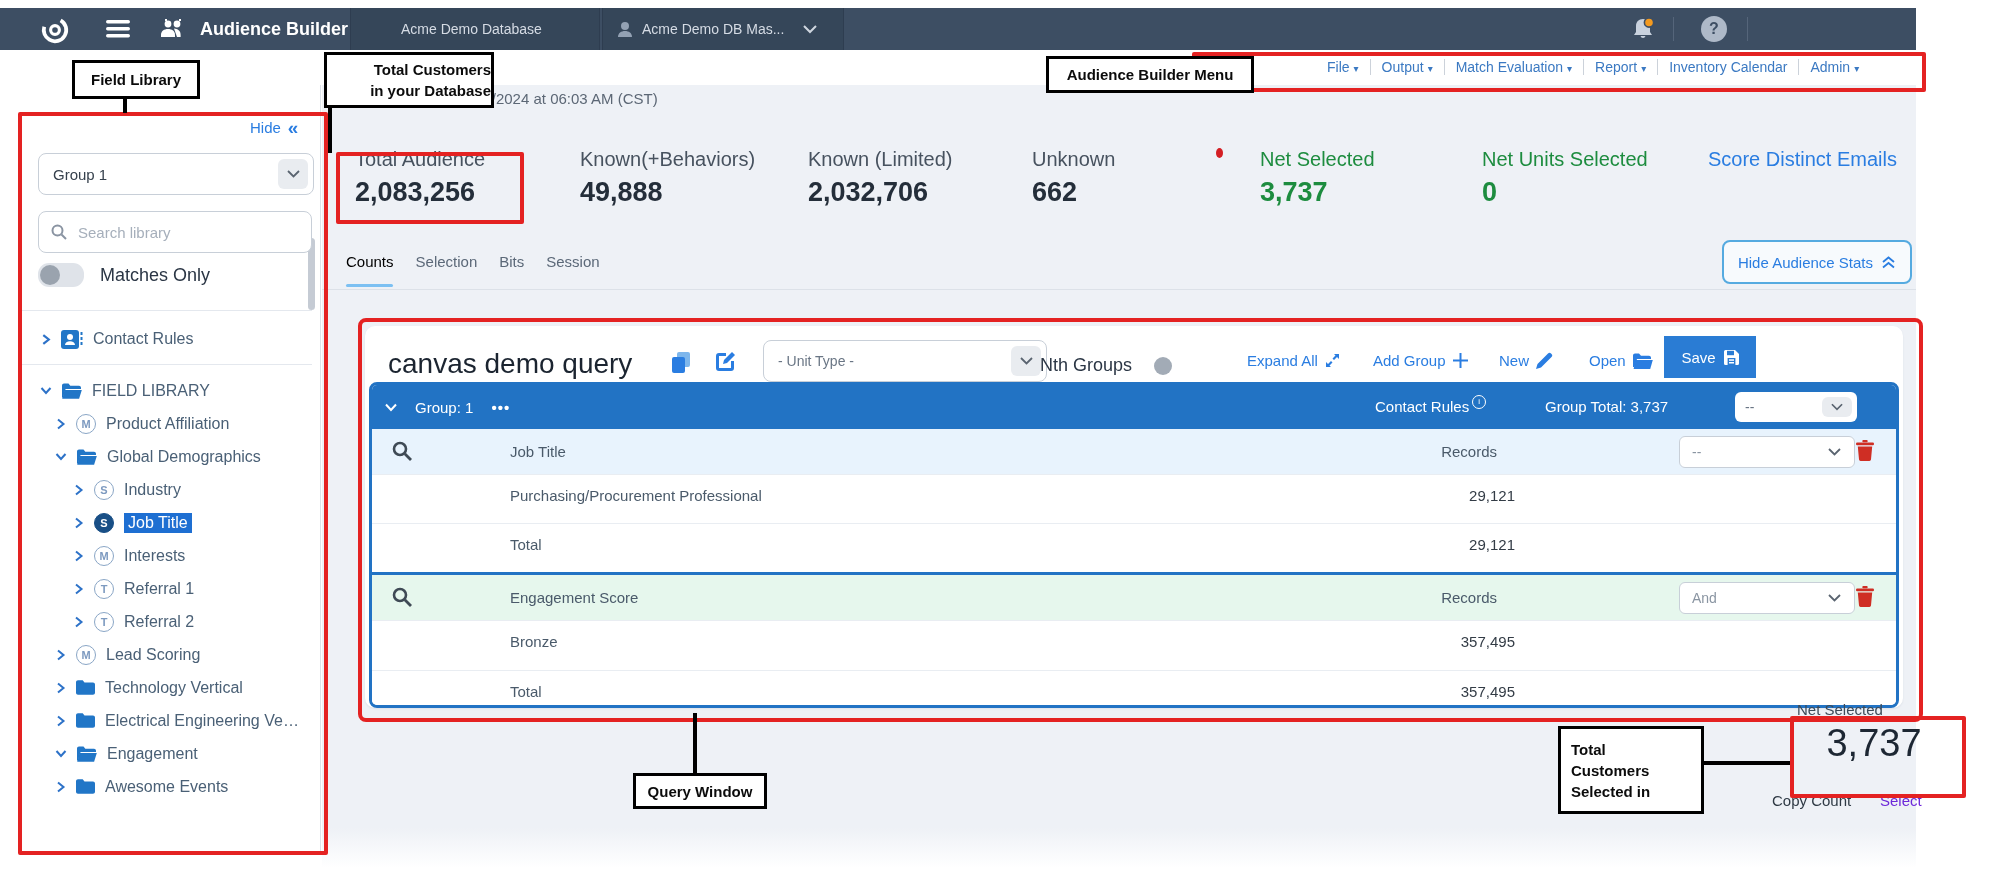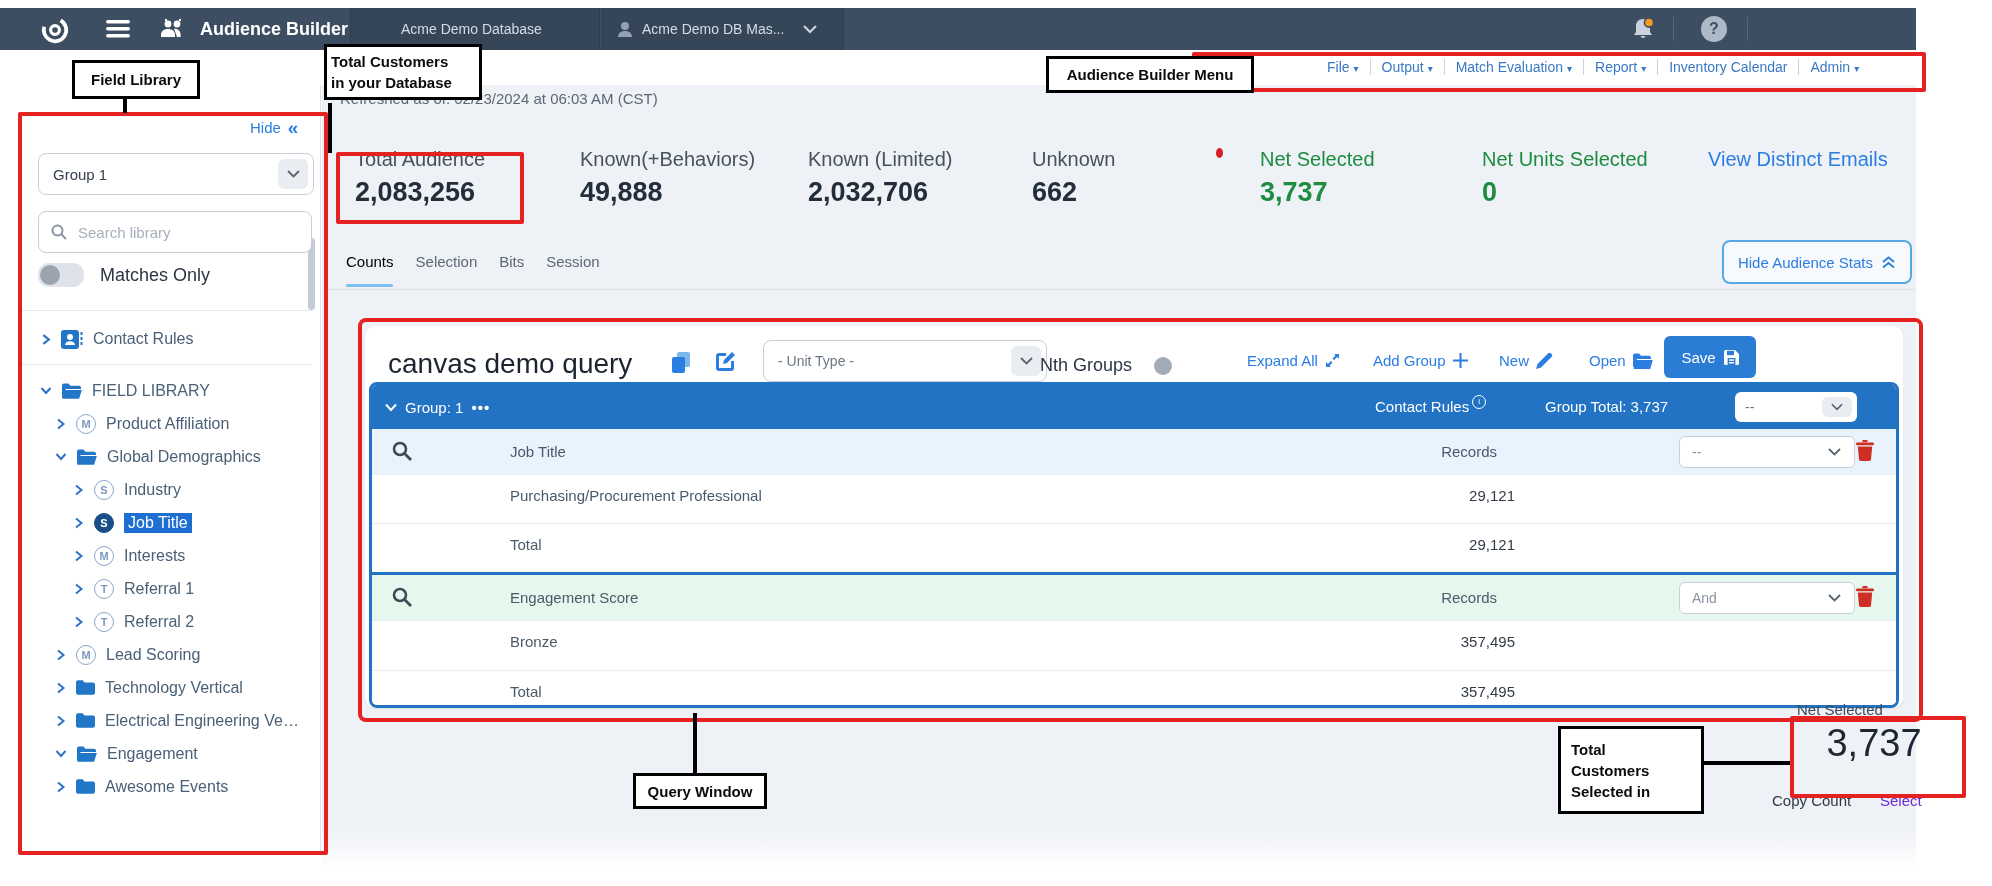--- a/index.html
+++ b/index.html
@@ -53,27 +53,27 @@
   .q-title{left:388px;top:348px;font-size:28px;color:#1b2430;}
   .q-icon{top:352px;cursor:pointer;}
   .unit-select{left:763px;top:340px;width:268px;height:40px;background:#fff;border:1px solid #c8cfd8;border-radius:8px;
       display:flex;align-items:center;font-size:14px;color:#6a7685;padding-left:14px;cursor:pointer;}
   .sel-chev{position:absolute;right:5px;top:5px;bottom:5px;width:30px;background:#e9ecf0;border-radius:6px;
       display:flex;align-items:center;justify-content:center;}
   .nth-label{left:1040px;top:355px;font-size:18px;color:#2b3645;}
   .toggle{width:40px;height:22px;border-radius:11px;background:#dfe3e9;position:relative;cursor:pointer;}
   .toggle .knob{position:absolute;left:2px;top:2px;width:18px;height:18px;border-radius:50%;background:#a2abb6;}
   .q-link{top:352px;font-size:15px;color:#2a7de1;display:flex;align-items:center;gap:7px;cursor:pointer;white-space:nowrap;}
-  .save-btn{left:1664px;top:336px;width:92px;height:42px;background:#2a7cd4;border-radius:6px;color:#fff;font-size:15px;
+  .save-btn{left:1664px;top:336px;width:92px;height:42px;background:#2a7cd4;border-radius:0;color:#fff;font-size:15px;
       display:flex;align-items:center;justify-content:center;gap:8px;cursor:pointer;}
 
   
   .group-box{left:369px;top:382px;width:1524px;height:320px;border:3px solid #2273c4;border-radius:8px;background:#fff;overflow:hidden;}
   .group-header{height:44px;background:#2273c4;position:relative;color:#fff;font-size:15px;}
-  .gh-left{position:absolute;left:13px;top:0;height:44px;display:flex;align-items:center;gap:8px;}
+  .gh-left{position:absolute;left:13px;top:0;height:44px;display:flex;align-items:center;gap:18px;}
   .gh-dots{font-weight:bold;letter-spacing:1px;}
   .gh-cr{position:absolute;left:1003px;top:13px;display:flex;gap:3px;cursor:pointer;}
   .info-dot{width:12px;height:12px;border:1px solid #fff;border-radius:50%;font-size:8px;line-height:11px;text-align:center;margin-top:-3px;}
   .gh-total{position:absolute;left:1173px;top:13px;white-space:nowrap;}
   .gh-select{position:absolute;left:1363px;top:7px;width:112px;height:30px;background:#fff;border-radius:6px;
       font-size:14px;color:#6a7685;display:flex;align-items:center;padding-left:10px;cursor:pointer;}
   .crit-header{position:relative;height:45px;}
   .crit-header.blue{background:#e8f3fd;}
   .crit-header.green{background:#e6f7ed;}
   .crit-mag{position:absolute;left:20px;top:12px;cursor:pointer;}
@@ -232,21 +232,21 @@
       </div>
       <div class="abs stat green" style="left: 1260px;">
         <div class="s-label">Net Selected</div>
         <div class="s-value">3,737</div>
       </div>
       <div class="abs stat green" style="left: 1482px;">
         <div class="s-label">Net Units Selected</div>
         <div class="s-value">0</div>
       </div>
       <div class="abs stat link" style="left: 1708px;">
-        <div class="s-label">View Distinct Emails</div>
+        <div class="s-label">Score Distinct Emails</div>
       </div>
     </div>
 
   
   <div class="abs tabs" id="tabs">
       <span class="tab active">Counts</span>
       <span class="tab">Selection</span>
       <span class="tab">Bits</span>
       <span class="tab">Session</span>
     </div>
@@ -592,21 +592,21 @@
   <div class="abs conn" style="left:328px;top:103px;width:4px;height:50px;"></div>
   <div class="abs conn" style="left:1248px;top:71px;width:58px;height:4px;left:1190px;"></div>
   <div class="abs" style="left:1186px;top:68px;width:10px;height:10px;border-radius:50%;background:#000;"></div>
   <div class="abs conn" style="left:693px;top:713px;width:4px;height:61px;"></div>
   <div class="abs conn" style="left:1690px;top:761px;width:100px;height:4px;"></div>
 
   
   <div class="abs black-box" style="left:72px;top:60px;width:122px;height:33px;align-items:center;">
     <div>Field Library</div>
   </div>
-  <div class="abs black-box" style="left:324px;top:44px;width:148px;height:50px;padding-left:4px;">
+  <div class="abs black-box" style="left:324px;top:52px;width:148px;height:50px;padding-left:16px;text-align:right;">
     <div>Total Customers</div>
     <div>in your Database</div>
   </div>
   <div class="abs black-box" style="left:1046px;top:56px;width:202px;height:31px;align-items:center;">
     <div>Audience Builder Menu</div>
   </div>
   <div class="abs black-box" style="left:633px;top:773px;width:128px;height:30px;align-items:center;">
     <div>Query Window</div>
   </div>
   <div class="abs black-box" style="left:1558px;top:726px;width:130px;height:82px;padding-left:10px;line-height:22px;">

